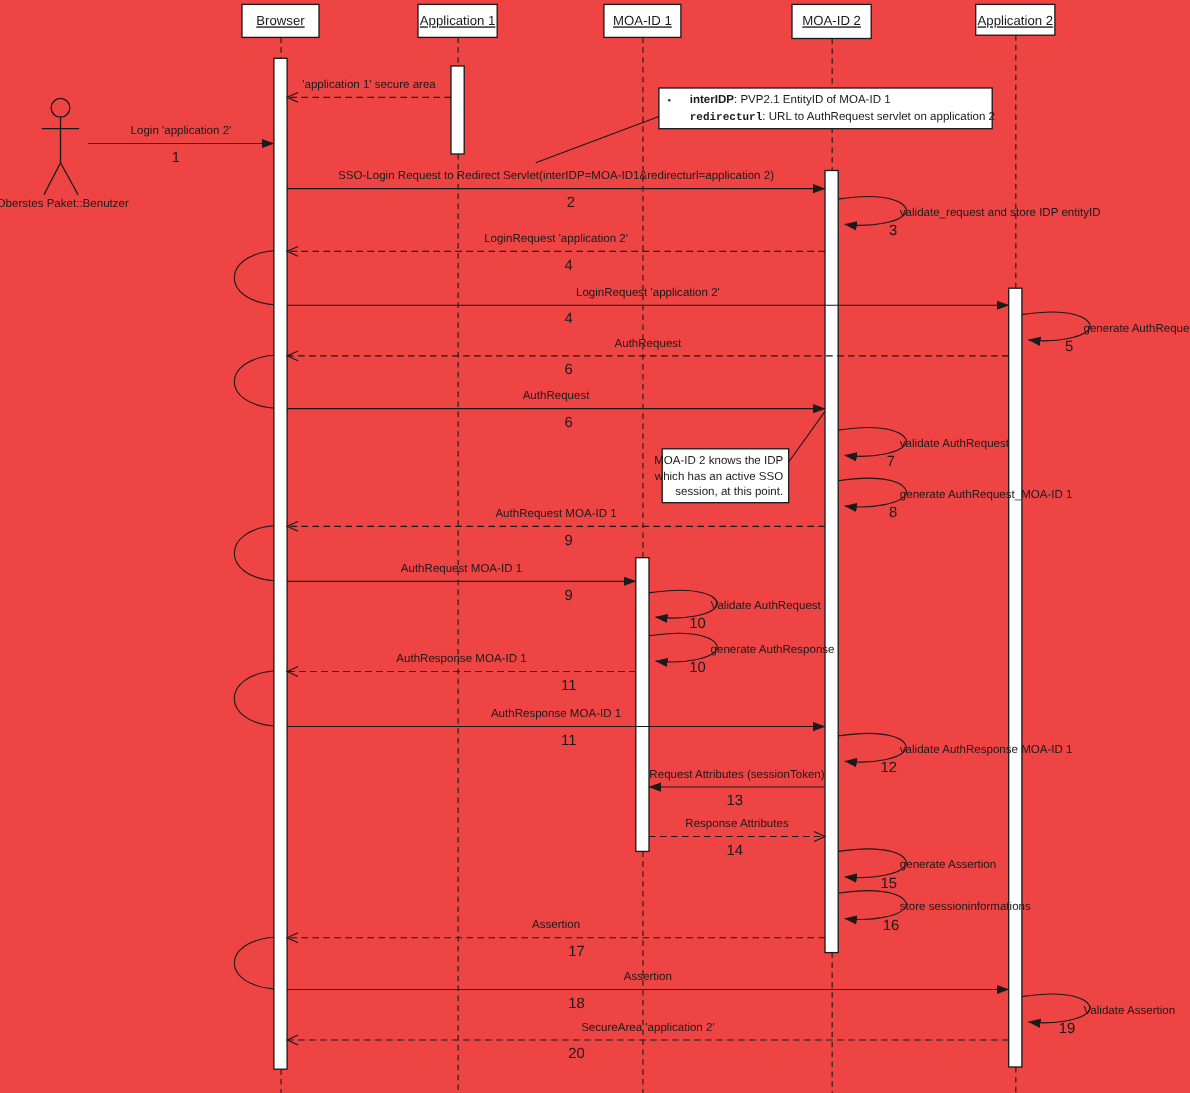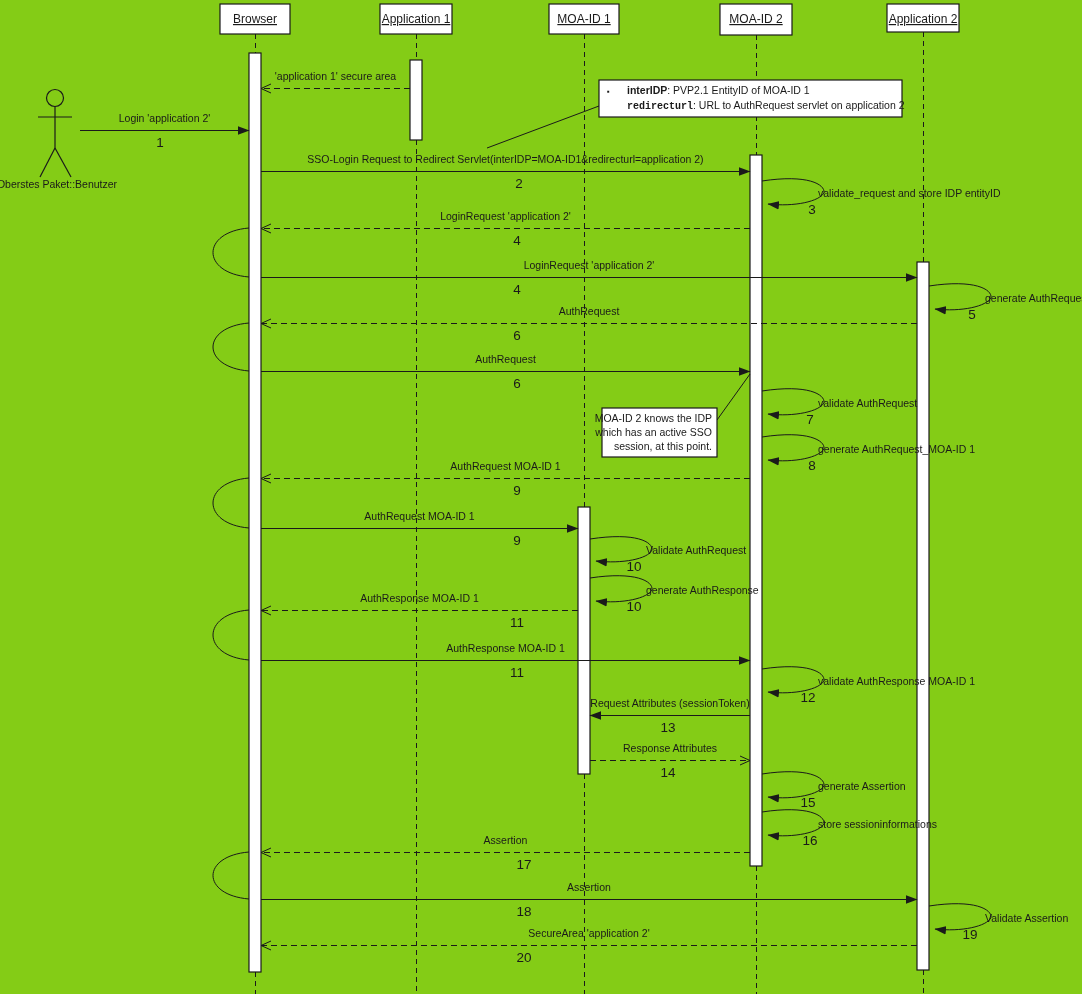--- a/index.html
+++ b/index.html
@@ -1,16 +1,16 @@
 <!DOCTYPE html>
 <html><head>
 <meta charset="utf-8">
 <style>
   html,body{margin:0;padding:0;background:#fff;}
-  .canvas{position:relative;width:1082px;height:994px;background:#84cc16;
+  .canvas{position:relative;width:1082px;height:994px;background:#ef4444;
           font-family:"Liberation Sans",sans-serif;}
   svg{display:block;}
   svg text{fill:#1a1a1a;}
   .lifeline-name{font-size:12px;text-decoration:underline;}
   .msg-label{font-size:10.5px;}
   .msg-num{font-size:13.5px;}
   .note-text{font-size:10.5px;}
   .note-bullet{font-size:8px;}
   .actor-label{font-size:10.5px;}
   .term-bold{font-weight:bold;}

